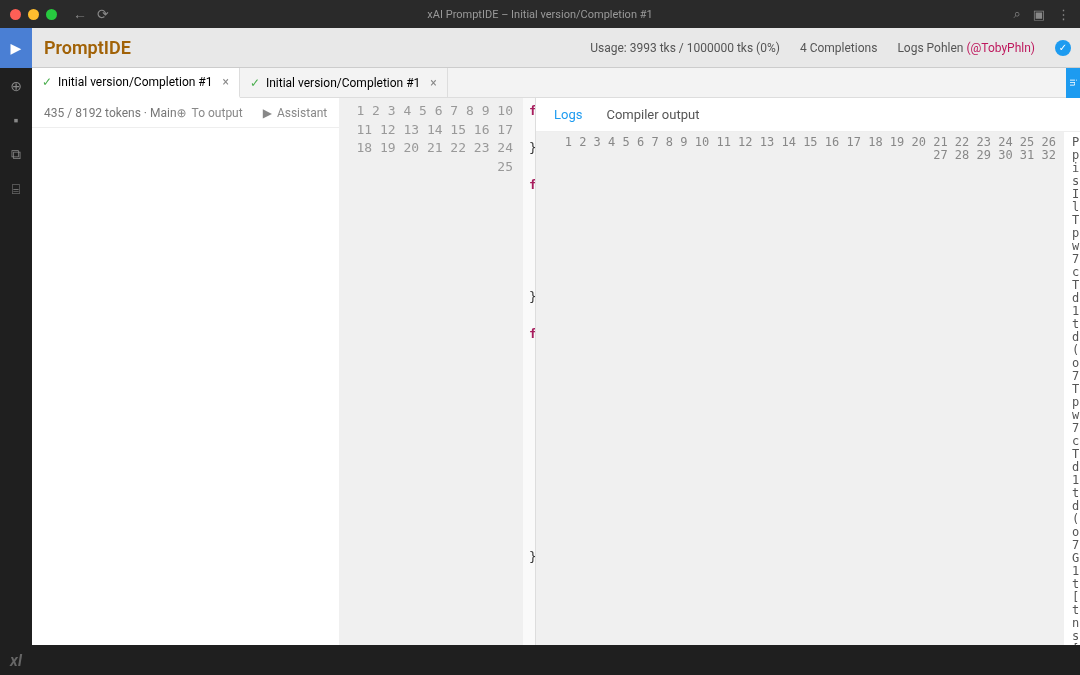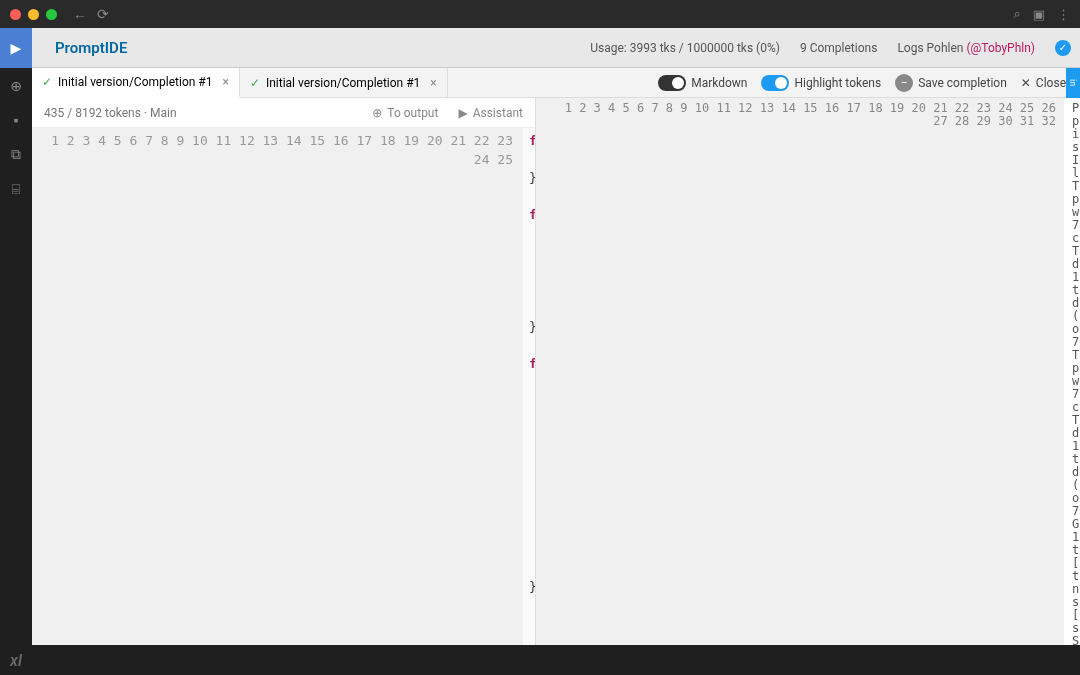--- a/index.html
+++ b/index.html
@@ -10,21 +10,21 @@
 .traffic-light { width: 11px; height: 11px; border-radius: 50%; }
 .tl-red { background: #ff5f56; }
 .tl-yellow { background: #ffbd2e; }
 .tl-green { background: #27c93f; }
 .chrome-nav { display: flex; gap: 10px; margin-left: 16px; color: #888; font-size: 14px; }
 .chrome-title { position: absolute; left: 50%; transform: translateX(-50%); color: #999; font-size: 11px; }
 .chrome-right { position: absolute; right: 10px; display: flex; gap: 12px; color: #888; font-size: 13px; align-items: center; }
 
 .app-toolbar { height: 40px; background: #e8e8e8; display: flex; align-items: center; padding: 0; border-bottom: 1px solid #ccc; position: relative; }
 .toolbar-left-icon { width: 32px; height: 40px; background: #4a7fd4; display: flex; align-items: center; justify-content: center; color: white; font-size: 14px; }
-.app-title { font-size: 15px; font-weight: 600; color: #0369a1; margin-left: 23px; }
+.app-title { font-size: 18px; font-weight: 600; color: #a16207; margin-left: 12px; }
 .toolbar-right { margin-left: auto; display: flex; align-items: center; gap: 20px; padding-right: 9px; font-size: 12px; color: #555; }
 .user-handle { color: #be185d; }
 .blue-check { width: 16px; height: 16px; background: #1d9bf0; border-radius: 50%; display: inline-flex; align-items: center; justify-content: center; color: white; font-size: 10px; }
 
 .body-row { display: flex; height: calc(675px - 28px - 40px); }
 .left-rail { width: 32px; background: #1f1f1f; display: flex; flex-direction: column; align-items: center; padding-top: 10px; gap: 18px; color: #888; font-size: 14px; }
 
 .main-panel { flex: 1; background: #fff; display: flex; flex-direction: column; position: relative; }
 
 .tab-bar { height: 30px; background: #f3f3f3; display: flex; align-items: center; border-bottom: 1px solid #ddd; font-size: 12px; }
@@ -35,21 +35,21 @@
 .tab-bar-right { margin-left: auto; display: flex; align-items: center; gap: 14px; padding-right: 14px; font-size: 12px; color: #444; }
 .toggle { width: 28px; height: 16px; border-radius: 8px; position: relative; display: inline-block; }
 .toggle.on { background: #1d9bf0; }
 .toggle.dark { background: #333; }
 .toggle-knob { width: 12px; height: 12px; background: white; border-radius: 50%; position: absolute; top: 2px; }
 .toggle.on .toggle-knob { right: 2px; }
 .toggle.off .toggle-knob, .toggle.dark .toggle-knob { left: 2px; }
 .gray-circle { width: 18px; height: 18px; background: #888; border-radius: 50%; display: inline-flex; align-items: center; justify-content: center; color: white; font-size: 12px; }
 
 .editor-row { flex: 1; display: flex; overflow: hidden; }
-.left-editor { width: 504px; display: flex; flex-direction: column; border-right: 1px solid #ddd; }
+.left-editor { width: 504px; display: flex; flex-direction: row; border-right: 1px solid #ddd; }
 .right-panel { flex: 1; display: flex; flex-direction: column; }
 
 .editor-header { height: 30px; display: flex; align-items: center; padding: 0 12px; font-size: 12px; color: #777; border-bottom: 1px solid #eee; }
 .editor-header-right { margin-left: auto; display: flex; gap: 20px; align-items: center; }
 .hdr-btn { display: flex; align-items: center; gap: 5px; color: #888; }
 
 .assistant-line { padding: 6px 12px; font-size: 13px; color: #666; }
 
 .code-block { flex: 1; display: flex; font-family: ui-monospace, Menlo, Consolas, monospace; font-size: 13px; line-height: 18.6px; overflow: hidden; background: #fafafa; position: relative; }
 .gutter { background: #f0f0f0; color: #999; text-align: right; padding: 4px 10px 4px 4px; user-select: none; min-width: 42px; }
@@ -75,33 +75,34 @@
 <div class="window-chrome">
   <div class="traffic-lights">
     <div class="traffic-light tl-red"></div>
     <div class="traffic-light tl-yellow"></div>
     <div class="traffic-light tl-green"></div>
   </div>
   <div class="chrome-nav">
     <span>←</span>
     <span>⟳</span>
   </div>
+  <div class="chrome-title">xAI PromptIDE – Initial version/Completion #1</div>
   <div class="chrome-right">
     <span>⌕</span>
     <span>▣</span>
     <span>⋮</span>
   </div>
 </div>
 
 <div class="app-toolbar">
   <div class="toolbar-left-icon">▶</div>
   <div class="app-title">PromptIDE</div>
   <div class="toolbar-right">
     <span>Usage: 3993 tks / 1000000 tks (0%)</span>
-    <span>9 Completions</span>
+    <span>4 Completions</span>
     <span>
       <span>Logs Pohlen</span>
       <span class="user-handle">(@TobyPhln)</span>
     </span>
     <span class="blue-check">✓</span>
   </div>
 </div>
 
 <div class="body-row">
   <div class="left-rail">
@@ -116,42 +117,20 @@
     <div class="tab-bar">
       <div class="tab active">
         <span class="tab-check">✓</span>
         <span>Initial version/Completion #1</span>
         <span class="tab-close">×</span>
       </div>
       <div class="tab">
         <span class="tab-check">✓</span>
         <span>Initial version/Completion #1</span>
         <span class="tab-close">×</span>
-      </div>
-      <div class="tab-bar-right">
-        <span style="display:flex;align-items:center;gap:5px">
-          <span class="toggle dark">
-              <span class="toggle-knob" style="right:2px;left:auto;background:white"></span>
-            </span>
-          <span>Markdown</span>
-        </span>
-        <span style="display:flex;align-items:center;gap:5px">
-          <span class="toggle on">
-              <span class="toggle-knob"></span>
-            </span>
-          <span>Highlight tokens</span>
-        </span>
-        <span style="display:flex;align-items:center;gap:5px">
-          <span class="gray-circle">−</span>
-          <span>Save completion</span>
-        </span>
-        <span style="display:flex;align-items:center;gap:5px">
-          <span>✕</span>
-          <span>Close</span>
-        </span>
       </div>
     </div>
 
     <div class="editor-row">
 
       <div class="left-editor">
         <div class="editor-header">
           <span>435 / 8192 tokens · Main</span>
           <div class="editor-header-right">
             <span class="hdr-btn">
@@ -212,20 +191,24 @@
             i  ;
         }
     }
     arr.(i, high);
     i
 }</div>
         </div>
       </div>
 
       <div class="right-panel">
+        <div class="logs-tabs">
+          <span class="log-tab active">Logs</span>
+          <span class="log-tab">Compiler output</span>
+        </div>
         <div class="log-area">
           <div class="log-gutter" id="log-gutter">1
 2
 3
 4
 5
 6
 7
 8
 9

